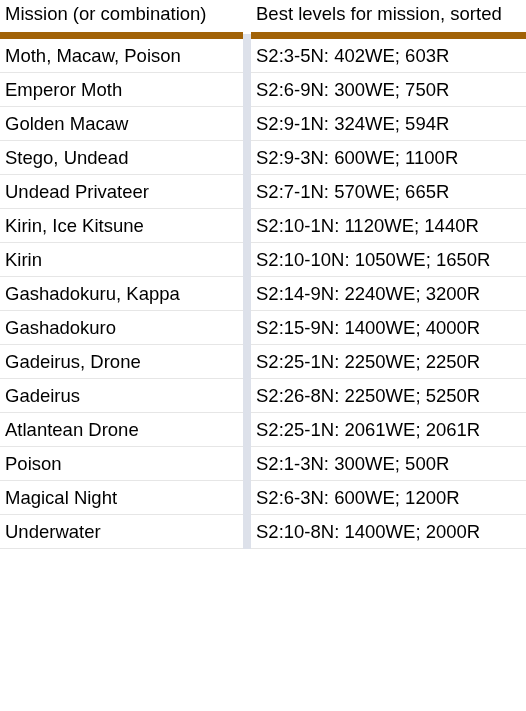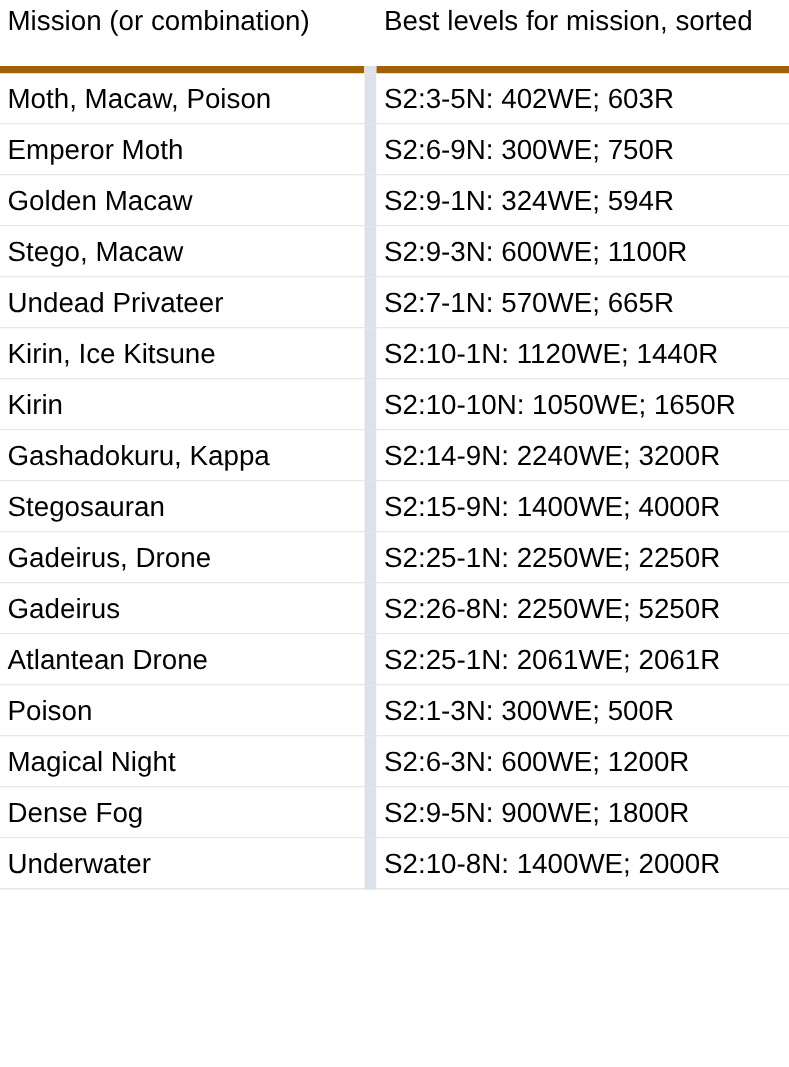--- a/index.html
+++ b/index.html
@@ -29,32 +29,32 @@
     width: 526px;
     table-layout: fixed;
   }
 
   col.col-mission { width: 243px; }
   col.col-gap     { width: 8px;   }
   col.col-levels  { width: 275px; }
 
   
   thead th {
-    padding: 0 0 16px 5px;
+    padding: 0 0 4px 5px;
     margin: 0;
     height: 28px;
     line-height: 28px;
     font-size: 18.5px;
     font-weight: normal;
     text-align: left;
     white-space: nowrap;
     overflow: hidden;
     vertical-align: bottom;
     background: #ffffff;
-    border-bottom: 5px solid #a16207;
+    border-bottom: 7px solid #a16207;
     box-sizing: border-box;
   }
   thead th.gap-cell {
     padding: 0;
     background: #ffffff;
     border-bottom: 5px solid #dde1ea;
   }
 
   
   tbody td {
@@ -131,21 +131,21 @@
           <td>
             <span class="cell-text">Golden Macaw</span>
           </td>
           <td class="gap-cell"></td>
           <td>
             <span class="cell-text">S2:9-1N: 324WE; 594R</span>
           </td>
         </tr>
         <tr>
           <td>
-            <span class="cell-text">Stego, Macaw</span>
+            <span class="cell-text">Stego, Undead</span>
           </td>
           <td class="gap-cell"></td>
           <td>
             <span class="cell-text">S2:9-3N: 600WE; 1100R</span>
           </td>
         </tr>
         <tr>
           <td>
             <span class="cell-text">Undead Privateer</span>
           </td>
@@ -176,21 +176,21 @@
           <td>
             <span class="cell-text">Gashadokuru, Kappa</span>
           </td>
           <td class="gap-cell"></td>
           <td>
             <span class="cell-text">S2:14-9N: 2240WE; 3200R</span>
           </td>
         </tr>
         <tr>
           <td>
-            <span class="cell-text">Stegosauran</span>
+            <span class="cell-text">Gashadokuro</span>
           </td>
           <td class="gap-cell"></td>
           <td>
             <span class="cell-text">S2:15-9N: 1400WE; 4000R</span>
           </td>
         </tr>
         <tr>
           <td>
             <span class="cell-text">Gadeirus, Drone</span>
           </td>
@@ -226,29 +226,20 @@
             <span class="cell-text">S2:1-3N: 300WE; 500R</span>
           </td>
         </tr>
         <tr>
           <td>
             <span class="cell-text">Magical Night</span>
           </td>
           <td class="gap-cell"></td>
           <td>
             <span class="cell-text">S2:6-3N: 600WE; 1200R</span>
-          </td>
-        </tr>
-        <tr>
-          <td>
-            <span class="cell-text">Dense Fog</span>
-          </td>
-          <td class="gap-cell"></td>
-          <td>
-            <span class="cell-text">S2:9-5N: 900WE; 1800R</span>
           </td>
         </tr>
         <tr>
           <td>
             <span class="cell-text">Underwater</span>
           </td>
           <td class="gap-cell"></td>
           <td>
             <span class="cell-text">S2:10-8N: 1400WE; 2000R</span>
           </td>

